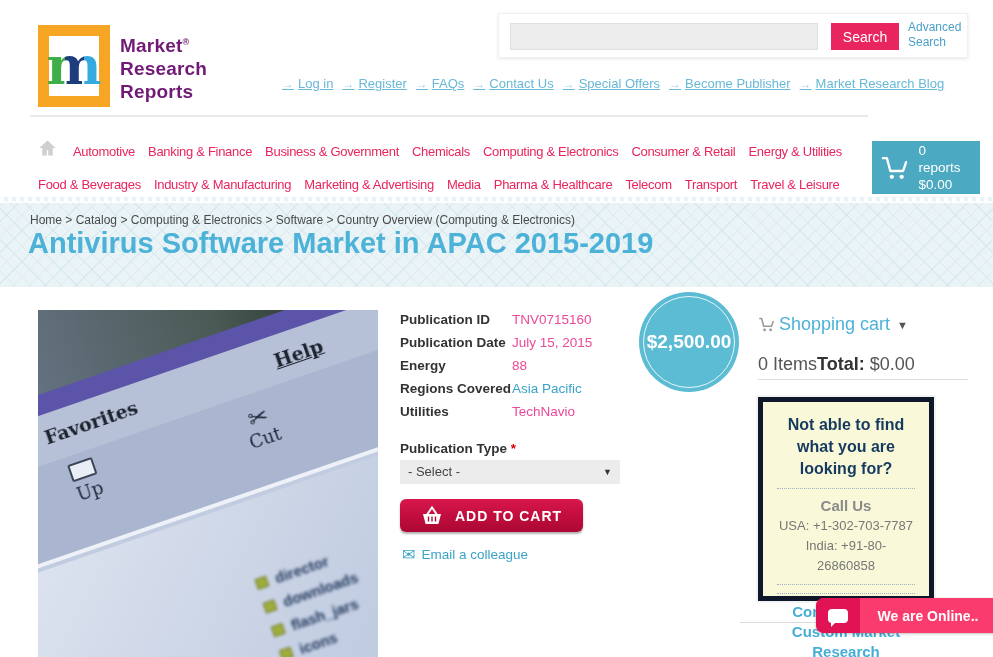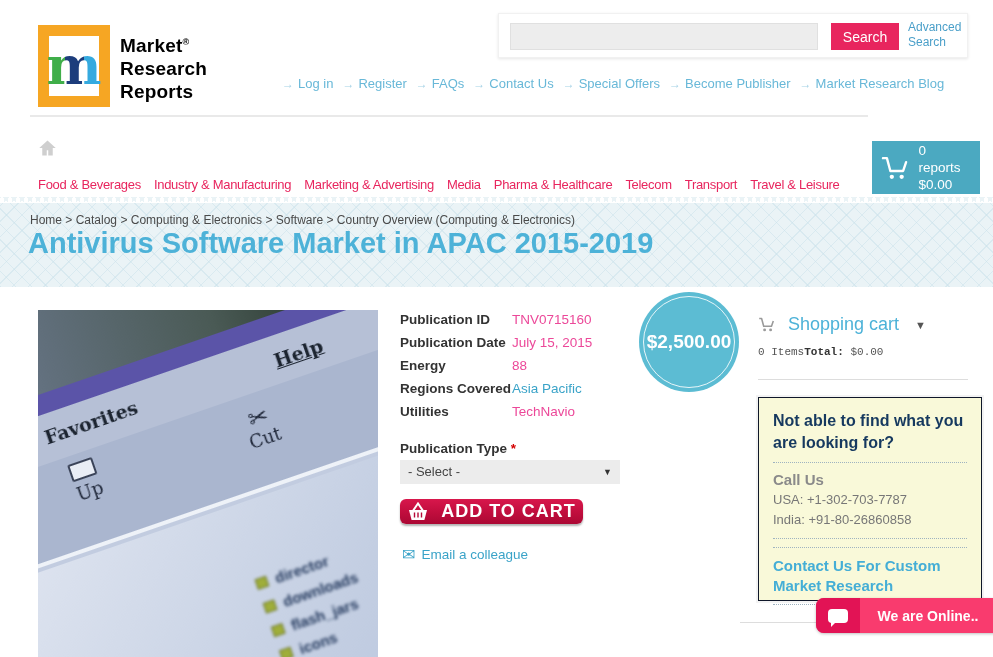--- a/index.html
+++ b/index.html
@@ -5,28 +5,28 @@
   * { margin:0; padding:0; box-sizing:border-box; }
   body { font-family:"Liberation Sans", sans-serif; background:#fff; }
   .page { position:relative; width:993px; height:657px; background:#fff; overflow:hidden; margin:0 auto; }
   .abs { position:absolute; }
 
   
   .logo-box { left:38px; top:25px; width:72px; height:82px; border:11px solid #f6a623; background:#fff; display:flex; align-items:center; justify-content:center; }
   .logo-m { font-family:"DejaVu Serif", serif; font-weight:bold; font-size:52px; line-height:1;
             background:linear-gradient(90deg,#3fae49 0 34%,#1d3d7c 34% 67%,#35aadf 67%);
             -webkit-background-clip:text; background-clip:text; color:transparent; }
-  .brand { left:120px; top:31px; color:#000000; font-weight:bold; font-size:19px; line-height:23px; letter-spacing:.2px; }
+  .brand { left:120px; top:31px; color:#701a75; font-weight:bold; font-size:19px; line-height:23px; letter-spacing:.2px; }
   .brand sup { font-size:9px; }
   .search-card { left:498px; top:13px; width:470px; height:45px; background:#fff; border:1px solid #f1f1f1; box-shadow:0 1px 3px rgba(0,0,0,.10); }
   .search-input { position:absolute; left:11px; top:9px; width:308px; height:27px; background:#ededed; border:1px solid #e0e0e0; padding:0 8px; font-size:13px; color:#555; }
   .search-btn { position:absolute; left:332px; top:9px; width:68px; height:27px; background:#e8255e; color:#fff; border:none; font-size:14px; cursor:pointer; font-family:inherit; }
   .adv-search { position:absolute; left:409px; top:6px; width:60px; font-size:12px; line-height:15px; color:#4a9fc9; cursor:pointer; }
   .top-nav { left:282px; top:76px; display:flex; gap:9px; font-size:13px; color:#68b8d8; white-space:nowrap; }
-  .top-nav .itm { cursor:pointer; }
+  .top-nav .itm { cursor:pointer;text-decoration:underline; }
   .top-nav .arr { color:#a5d2e6; font-size:12px; margin-right:4px; }
   .header-divider { left:30px; top:115px; width:838px; height:2px; background:#e9e9e9; }
 
   
   .home-icon { left:38px; top:139px; width:19px; height:18px; cursor:pointer; }
   .cat-row { display:flex; gap:13px; color:#e8255e; font-size:13px; letter-spacing:-.3px; white-space:nowrap; }
   .cat-row .itm { cursor:pointer; }
   .cat-row1 { left:73px; top:144px; }
   .cat-row2 { left:38px; top:177px; }
   .cart-box { left:872px; top:141px; width:108px; height:53px; background:#4ba9c1; color:#fff; display:flex; align-items:center; padding:0 9px; gap:8px; cursor:pointer; }
@@ -63,40 +63,40 @@
   .filerow .sq { width:12px; height:11px; background:#9fae3a; border:1px solid #6a7426; }
 
   
   .drow-label { left:400px; width:112px; font-size:13.5px; font-weight:bold; color:#333; }
   .drow-value { left:512px; font-size:13.5px; color:#ec4899; }
   .link-blue { color:#3aa3c8 !important; cursor:pointer; }
   .pubtype-label { left:400px; top:441px; font-size:13.5px; font-weight:bold; color:#333; }
   .req { color:#d40000; }
   .select { left:400px; top:460px; width:220px; height:24px; background:#ececec; font-size:13px; color:#444; line-height:24px; padding:0 8px; cursor:pointer; }
   .select .caret { position:absolute; right:8px; top:0; font-size:9px; color:#333; }
-  .add-cart { left:400px; top:499px; width:183px; height:25px; border:none; border-radius:6px; cursor:pointer;
+  .add-cart { left:400px; top:499px; width:183px; height:33px; border:none; border-radius:6px; cursor:pointer;
               background:linear-gradient(180deg,#d8174c 0%,#c00d3d 55%,#ab0834 100%);
-              box-shadow:0 2px 2px rgba(0,0,0,.3); color:#fff; font-weight:bold; font-size:18px; letter-spacing:1px;
+              box-shadow:0 2px 2px rgba(0,0,0,.3); color:#fff; font-weight:bold; font-size:14px; letter-spacing:1px;
               display:flex; align-items:center; justify-content:center; gap:12px; font-family:inherit; }
   .email-link { left:402px; top:545px; font-size:13.5px; color:#3aa3c8; cursor:pointer; display:flex; align-items:center; gap:6px; }
   .email-link .env { font-size:16px; }
 
   .price-circle { left:639px; top:292px; width:100px; height:100px; border-radius:50%; background:#5cbcd3;
                   display:flex; align-items:center; justify-content:center; }
   .price-circle::after { content:""; position:absolute; inset:4px; border:1px solid rgba(255,255,255,.85); border-radius:50%; }
   .price-text { color:#fff; font-size:19px; font-weight:bold; }
 
   
-  .sc-header { left:758px; top:314px; display:flex; align-items:center; gap:12px; cursor:pointer; }
+  .sc-header { left:758px; top:314px; display:flex; align-items:center; gap:3px; cursor:pointer; }
   .sc-title { color:#4db2d8; font-size:18px; }
   .sc-caret { color:#555; font-size:11px; margin-left:4px; }
-  .sc-items { left:758px; top:346px; font-size:11px; color:#555;font-family:Liberation Mono, monospace; }
+  .sc-items { left:758px; top:354px; font-size:18px; color:#555; }
   .sc-items b { color:#333; }
   .sb-divider { left:758px; top:379px; width:210px; height:1px; background:#ddd; }
-  .help-box { left:758px; top:397px; width:224px; height:204px; background:#f9f9d9; border:1px solid #0f172a; box-shadow:0 0 0 2px #f3f3f3; padding:12px 14px 0; }
+  .help-box { left:758px; top:397px; width:176px; height:204px; background:#f9f9d9; border:5px solid #0f172a; box-shadow:0 0 0 2px #f3f3f3; padding:12px 14px 0;text-align:center; }
   .hb-heading { color:#16395f; font-weight:bold; font-size:16px; line-height:22px; }
   .dotted { border:none; border-top:1px dotted #9fb3c0; margin:8px 0; }
   .hb-callus { color:#8a8a8a; font-weight:bold; font-size:15px; margin-bottom:2px; }
   .hb-phone { color:#777; font-size:13px; line-height:20px; }
   .hb-link { color:#45aed6; font-weight:bold; font-size:15px; line-height:20px; cursor:pointer; }
   .under-divider { left:740px; top:622px; width:228px; height:1px; background:#ddd; }
 
   
   .chat { left:816px; top:598px; width:180px; height:35px; background:#f93b6e; border-radius:8px 0 0 8px; display:flex; align-items:center; cursor:pointer; box-shadow:0 1px 3px rgba(0,0,0,.25); }
   .chat-ico-wrap { width:44px; height:35px; background:#e21355; border-radius:8px 0 0 8px; display:flex; align-items:center; justify-content:center; }
@@ -136,20 +136,29 @@
     <span class="itm"><span class="arr">→</span><span>Become Publisher</span></span>
     <span class="itm"><span class="arr">→</span><span>Market Research Blog</span></span>
   </div>
 
   <div class="abs header-divider"></div>
 
   <svg class="abs home-icon" viewBox="0 0 24 24">
       <path d="M12 2 1 12h4v10h6v-7h2v7h6V12h4z" fill="#cfcfcf"></path>
     </svg>
 
+  <div class="abs cat-row cat-row1">
+    <span class="itm">Automotive</span>
+    <span class="itm">Banking &amp; Finance</span>
+    <span class="itm">Business &amp; Government</span>
+    <span class="itm">Chemicals</span>
+    <span class="itm">Computing &amp; Electronics</span>
+    <span class="itm">Consumer &amp; Retail</span>
+    <span class="itm">Energy &amp; Utilities</span>
+  </div>
   <div class="abs cat-row cat-row2">
     <span class="itm">Food &amp; Beverages</span>
     <span class="itm">Industry &amp; Manufacturing</span>
     <span class="itm">Marketing &amp; Advertising</span>
     <span class="itm">Media</span>
     <span class="itm">Pharma &amp; Healthcare</span>
     <span class="itm">Telecom</span>
     <span class="itm">Transport</span>
     <span class="itm">Travel &amp; Leisure</span>
   </div>

